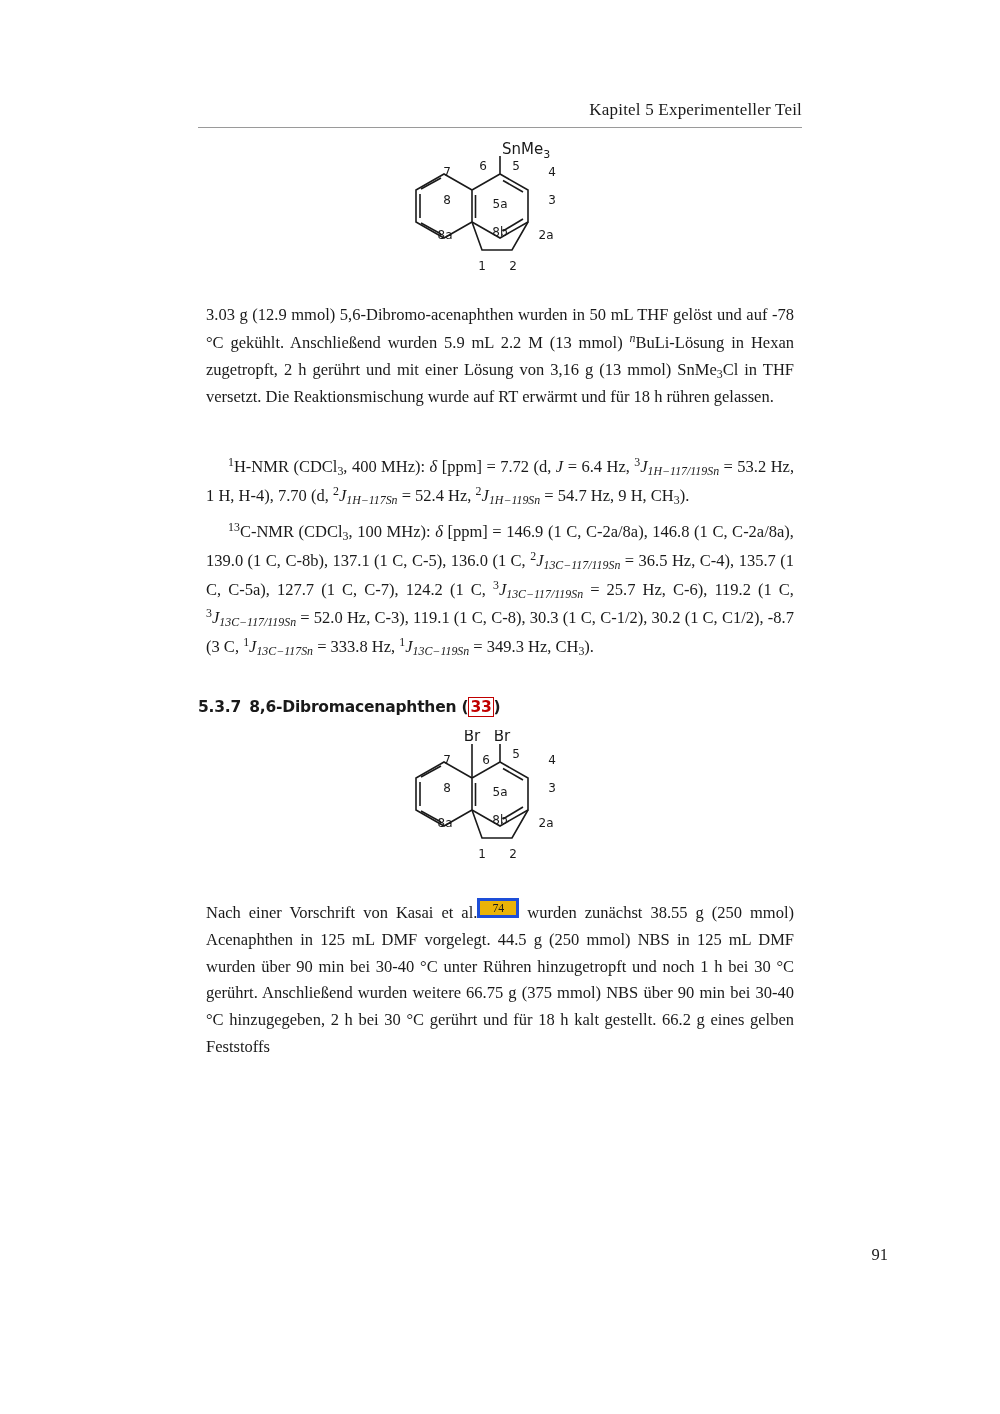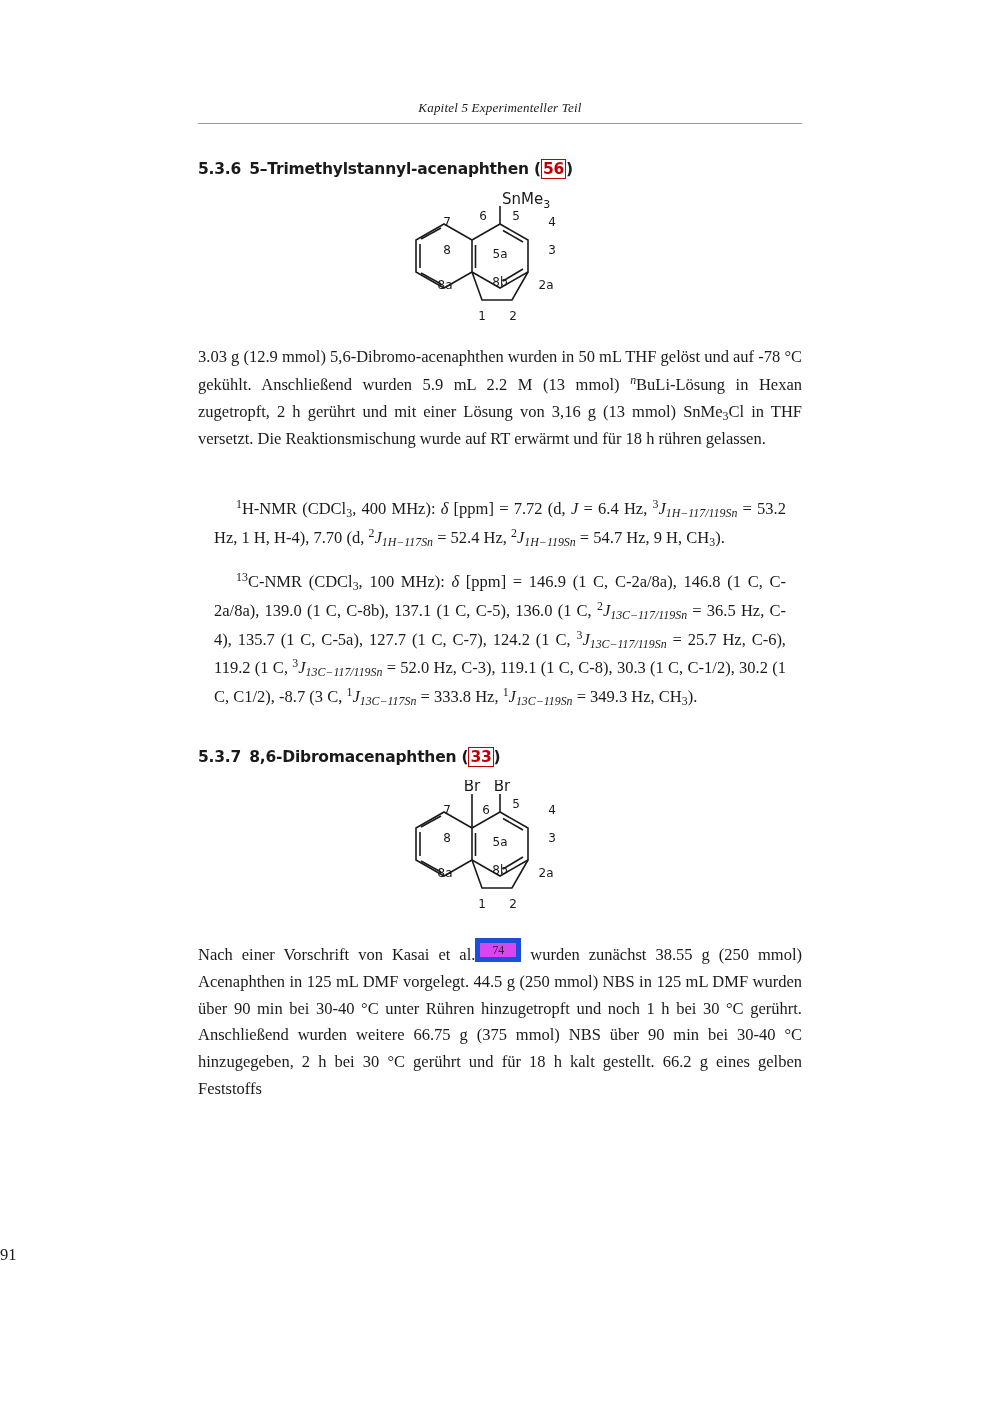--- a/index.html
+++ b/index.html
@@ -21,23 +21,22 @@
     height: 1414px;
     background: #fff;
   }
   .content {
     position: absolute;
     left: 198px;
     top: 100px;
     width: 604px;
   }
   .runhead {
-    text-align: center;
-    font-style: italic;
-    font-size: 13px;
+    text-align: right;
+    font-size: 17px;
     letter-spacing: 0.2px;
     padding-bottom: 7px;
     border-bottom: 1px solid #9a9a9a;
   }
   .sec-head {
     font-family: "DejaVu Sans", sans-serif;
     font-weight: bold;
     font-size: 15.5px;
     margin-top: 36px;
     margin-bottom: 6px;
@@ -46,66 +45,62 @@
   .sec-num { margin-right: 8px; }
   .cmpd-ref {
     color: #c00000;
     border: 1px solid #c00000;
     padding: 0 1px;
     font-family: "DejaVu Sans", sans-serif;
     font-weight: bold;
   }
   .paren { color: #1a1a1a; }
   p {
-    margin: 0;
+    margin: 8px;
     font-size: 16.5px;
     line-height: 1.62;
     text-align: justify;
   }
   p.indent { text-indent: 22px; }
   .gap-m { height: 17px; }
   .gap-l { height: 26px; }
   sub { font-size: 0.72em; vertical-align: -0.28em; }
   sup { font-size: 0.72em; vertical-align: 0.52em; }
   .ital { font-style: italic; }
   .scheme {
     position: relative;
     margin: 14px auto 0 auto;
   }
   .scheme svg { display: block; margin: 0 auto; }
   .footnote-ref {
-    background: #d946ef;
-    border: 5px solid #1d4ed8;
+    background: #eab308;
+    border: 3px solid #1d4ed8;
     color: #1a1a1a;
     font-size: 0.72em;
     vertical-align: 0.52em;
     padding: 0 12px;
   }
   .pageno {
     position: absolute;
     left: 0;
     top: 1245px;
     width: 888px;
-    text-align: left;
+    text-align: right;
     font-size: 16.5px;
   }
-  .nmr-block p { margin: 16px; }
+  .nmr-block p { margin: 8px; }
 </style>
 </head>
 <body>
 
 <div class="page">
   <div class="content">
 
     <div class="runhead">Kapitel 5  Experimenteller Teil</div>
 
-    <div class="sec-head">
-      <span class="sec-num">5.3.6</span><span>5–Trimethylstannyl-acenaphthen</span>
-      <span class="paren">(</span><span class="cmpd-ref">56</span><span class="paren">)</span>
-    </div>
 
     <div class="scheme">
       <svg width="300" height="135" viewBox="0 0 300 135">
         <g fill="none" stroke="#1a1a1a" stroke-width="1.6">
 
           <polyline points="150,32 178,48 178,80 150,96 122,80 122,48 150,32"></polyline>
 
           <polyline points="122,48 94,32 66,48 66,80 94,96 122,80"></polyline>
 
           <polyline points="122,80 132,108 162,108 178,80"></polyline>

